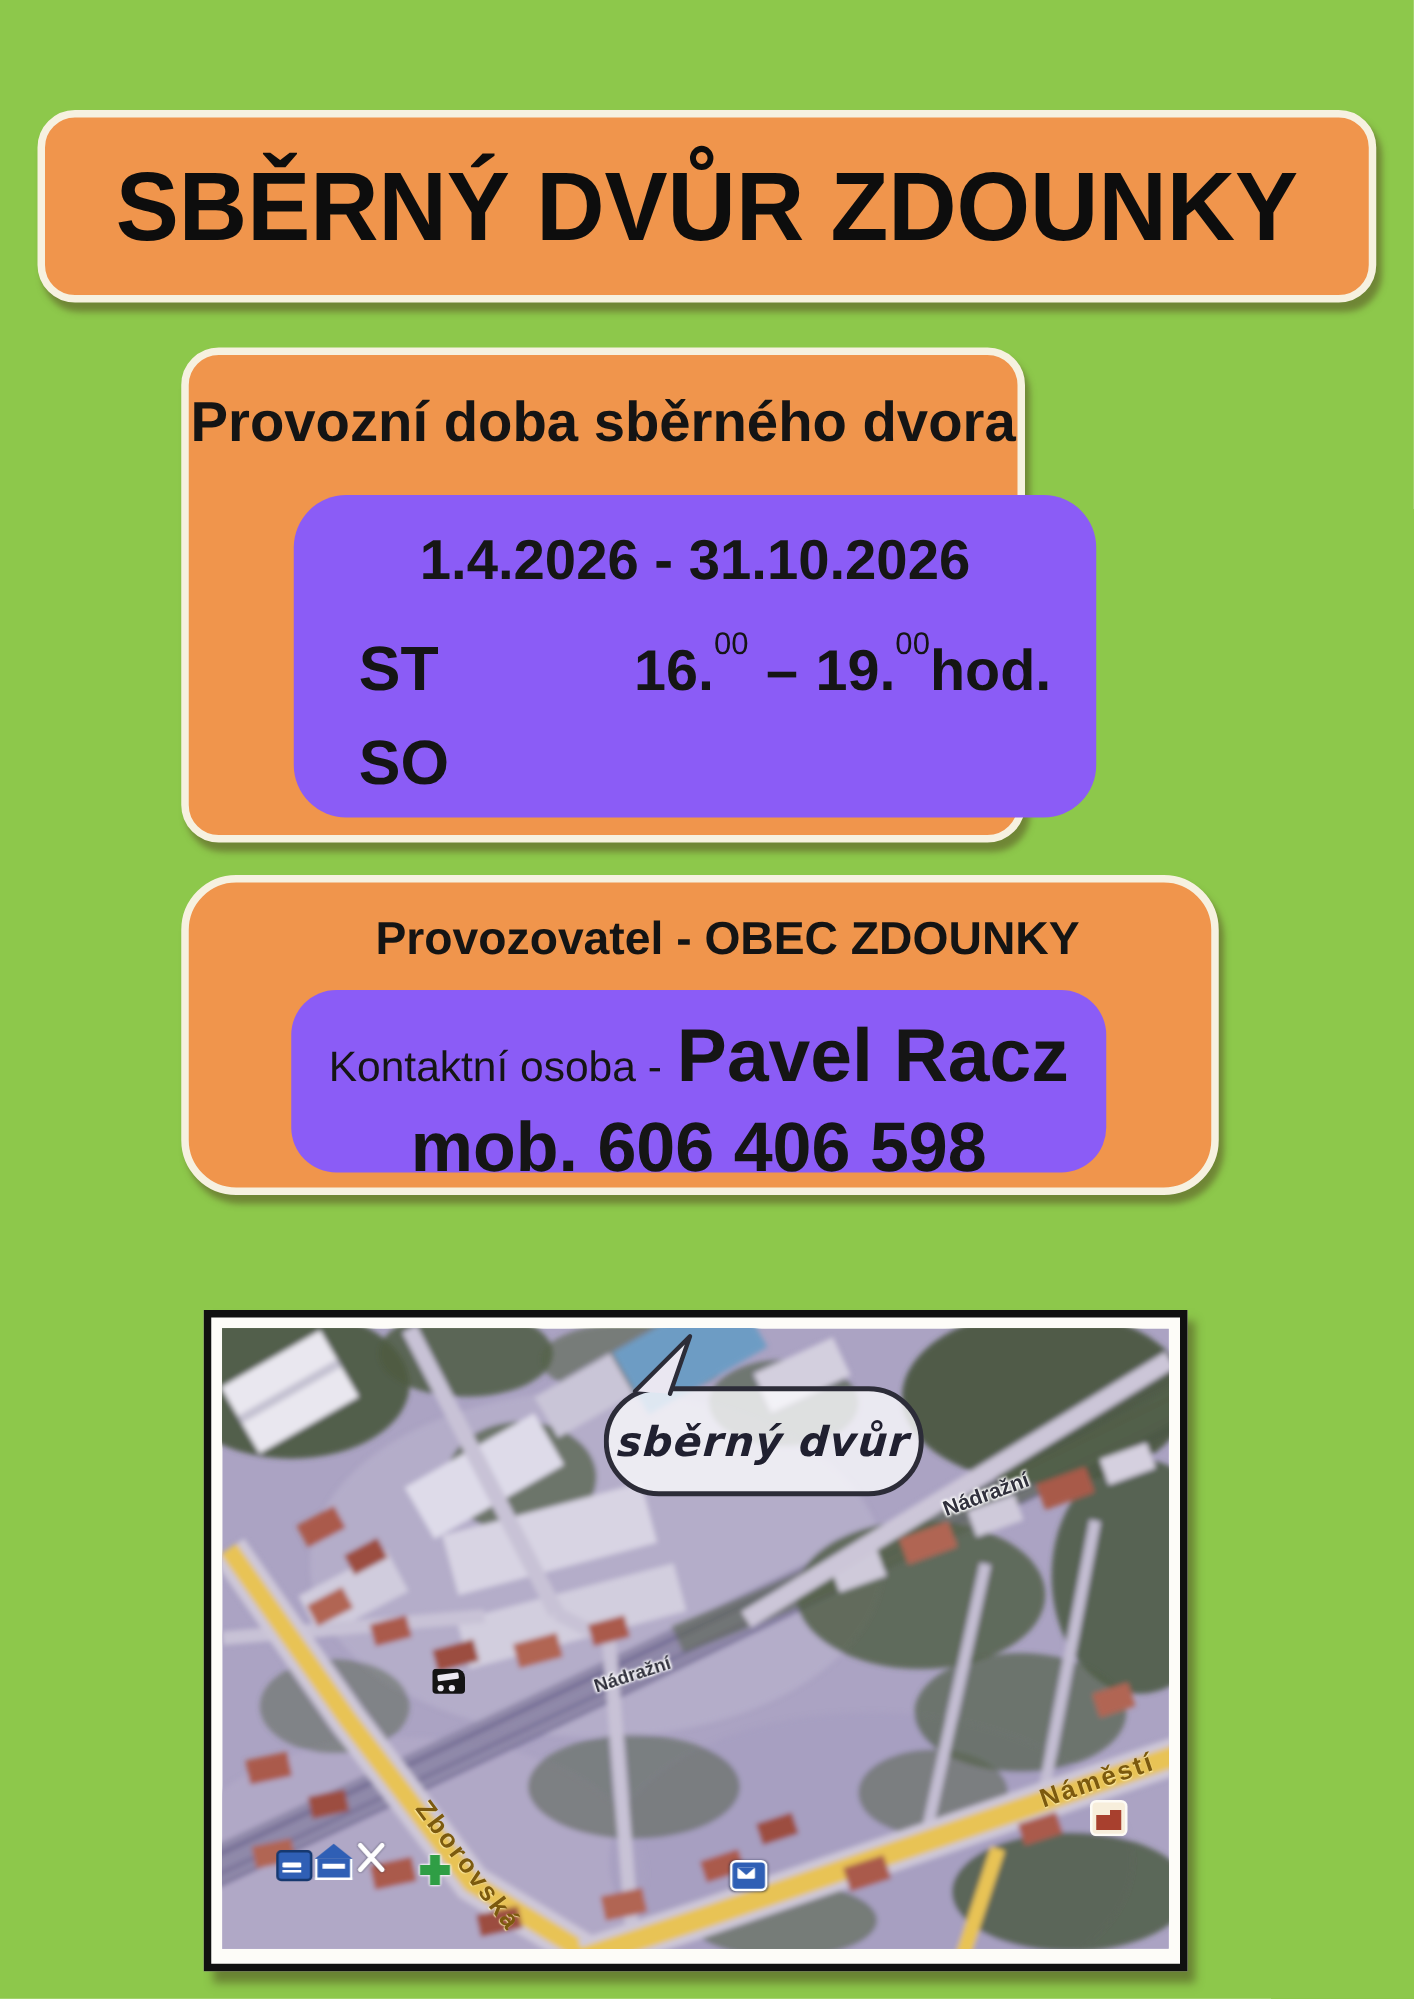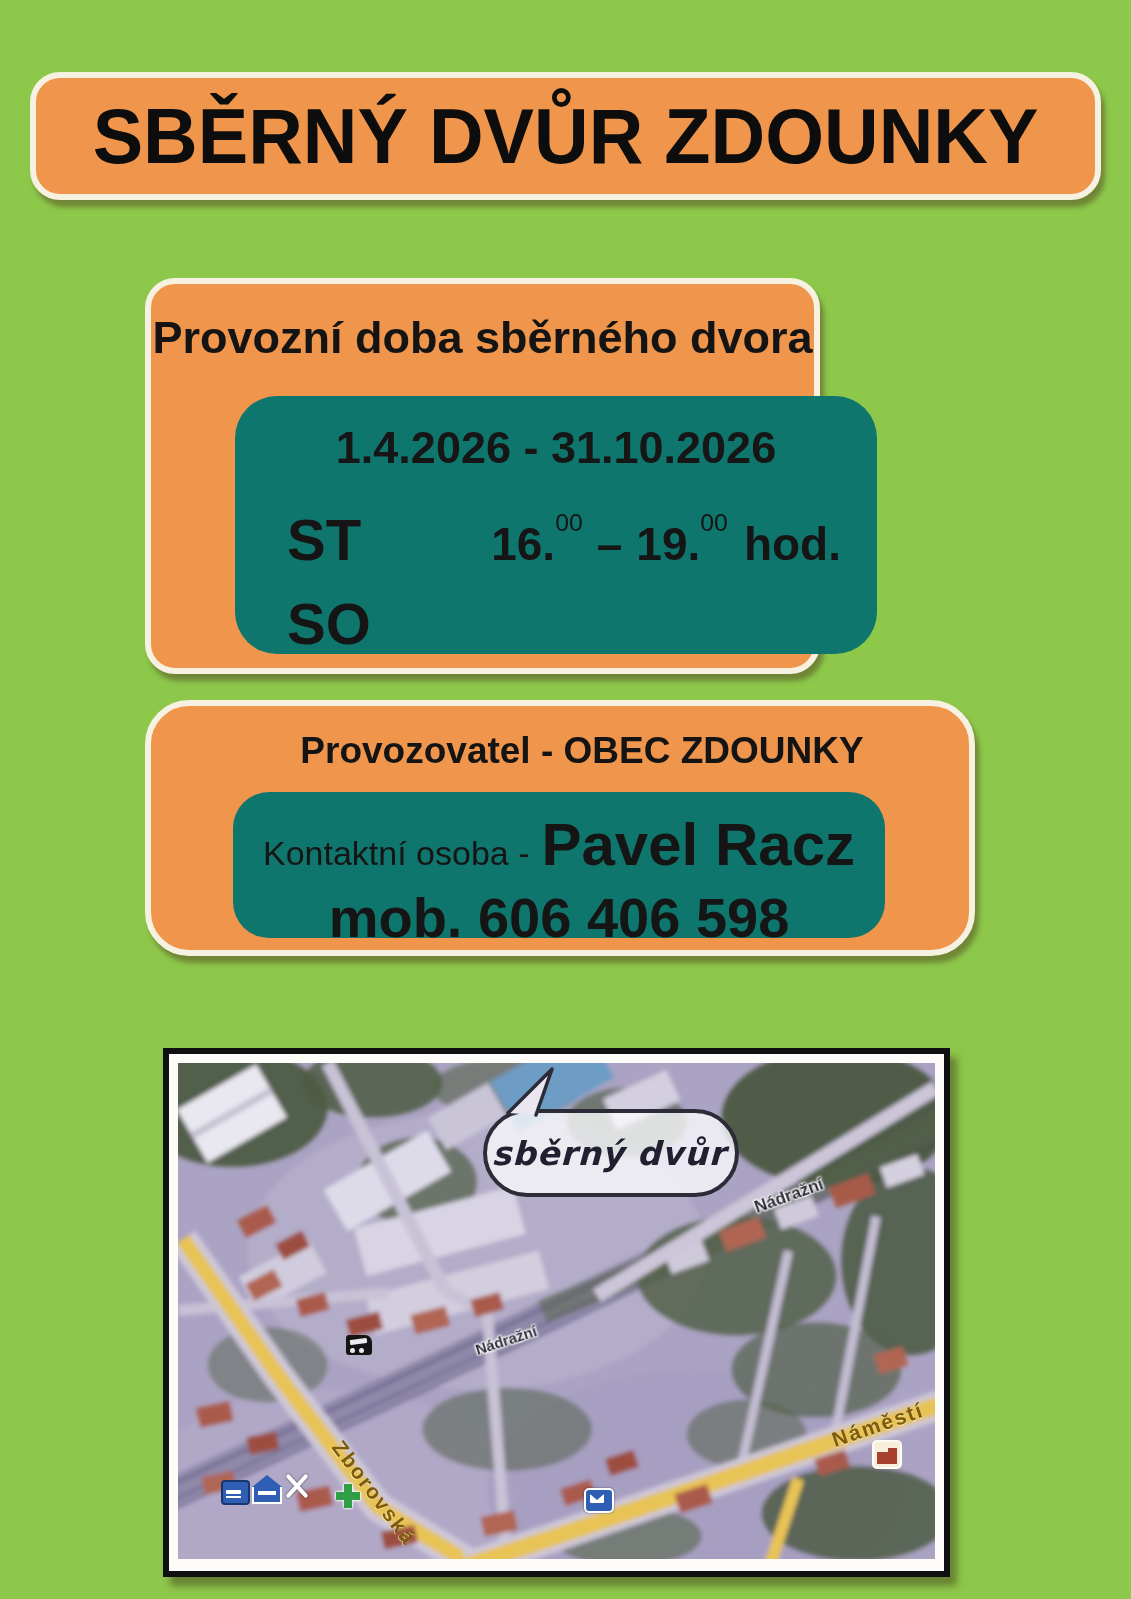--- a/index.html
+++ b/index.html
@@ -8,53 +8,53 @@
     background:#8dc84b; overflow:hidden;
     font-family:"Liberation Sans", sans-serif; color:#151515;
   }
   
   .panel {
     position:absolute; box-sizing:border-box;
     background:#f0954c; border:6px solid #f6f1e0;
     box-shadow:4px 7px 5px rgba(88,80,36,.55);
   }
   .title-box {
-    left:30px; top:72px; width:1071px; height:128px; border-radius:30px;
+    left:30px; top:88px; width:1071px; height:154px; border-radius:30px;
     display:flex; align-items:center; justify-content:center;
   }
   .title-box h1 {
     margin:0; font-size:78px; font-weight:bold; letter-spacing:0px;
     color:#0d0d0d; white-space:nowrap; transform:scaleX(.97);
   }
   .hours-box { left:145px; top:278px; width:675px; height:396px; border-radius:30px; }
   .operator-box { left:145px; top:700px; width:830px; height:256px; border-radius:44px;padding-left:44px; }
   .panel-title {
     text-align:center; font-weight:bold; color:#141414; white-space:nowrap;
   }
   .hours-box .panel-title { margin-top:28px; font-size:45px; }
   .operator-box .panel-title { margin-top:24px; font-size:37px; }
   .inner-box {
     position:absolute; box-sizing:border-box;
-    background:#0f766e; border-radius:42px;
+    background:#8b5cf6; border-radius:42px;
   }
   .hours-inner { left:84px; top:112px; width:642px; height:258px; }
   .operator-inner { left:82px; top:86px; width:652px; height:146px; border-radius:36px; }
   .date-range {
     margin-top:26px; text-align:center; font-size:45px; font-weight:bold; color:#161616;
   }
   .hours-row {
     display:flex; align-items:baseline; padding:0 36px 0 52px; white-space:nowrap;
   }
   .hours-row.first { margin-top:32px; }
   .hours-row.second { margin-top:17px; }
-  .day-label { font-size:58px; font-weight:bold; }
+  .day-label { font-size:50px; font-weight:bold; }
   .time-span { margin-left:auto; font-size:46px; font-weight:bold; text-align:right; }
   .sup { font-size:0.54em; position:relative; top:-0.52em; font-weight:normal; }
   .dash { margin:0 14px; }
-  .unit { margin-left:16px; }
+  .unit { }
   .contact-line {
     margin-top:18px; text-align:center; white-space:nowrap;
   }
   .contact-label { font-size:34px; font-weight:normal; }
   .contact-name { font-size:60px; font-weight:bold; margin-left:12px; }
   .phone-line { margin-top:6px; text-align:center; font-size:56px; font-weight:bold; }
 
   
   .map-frame {
     position:absolute; left:163px; top:1048px; width:787px; height:529px;

